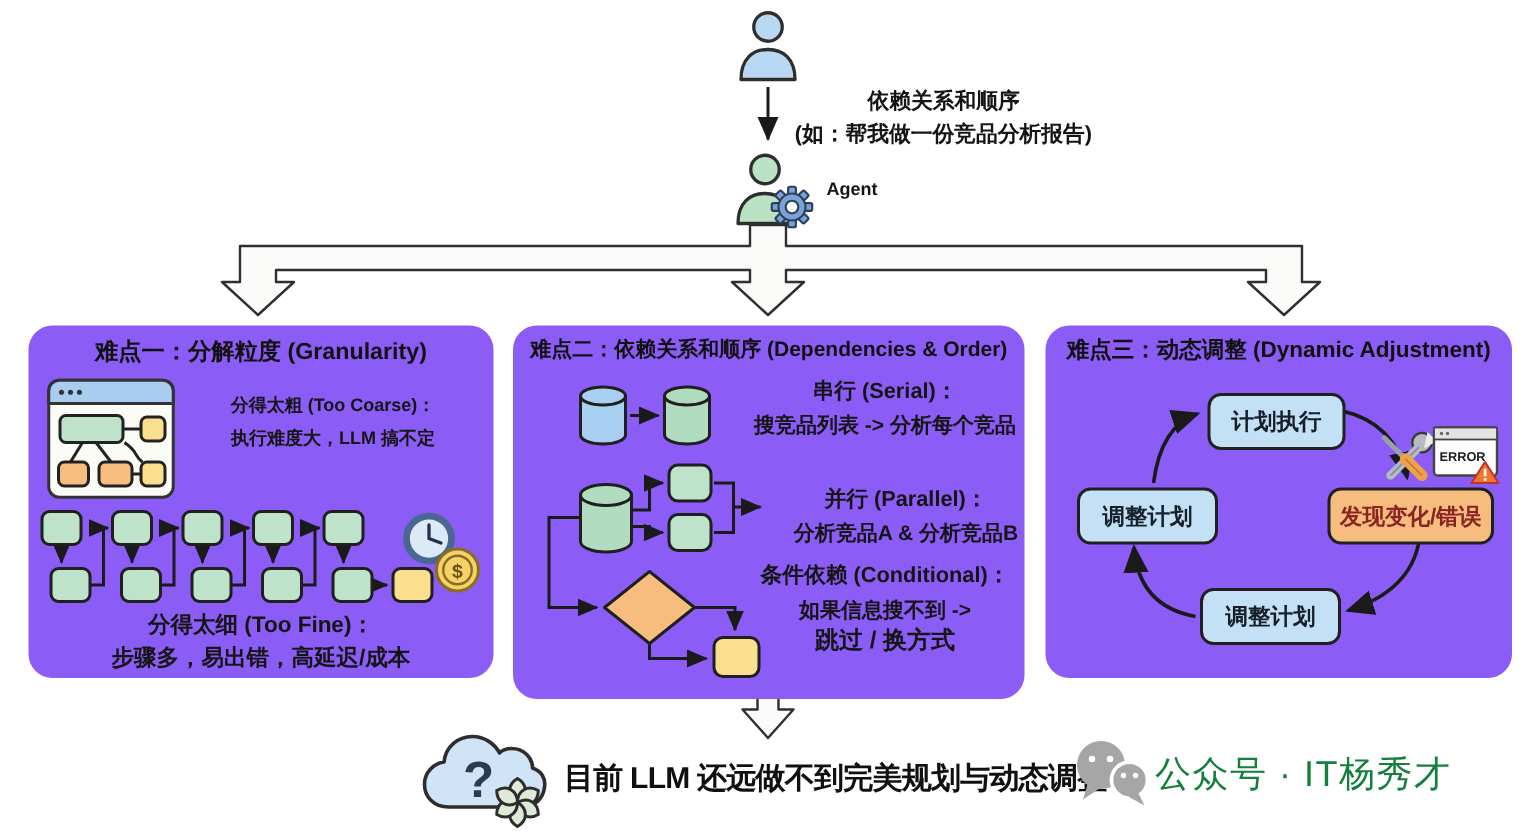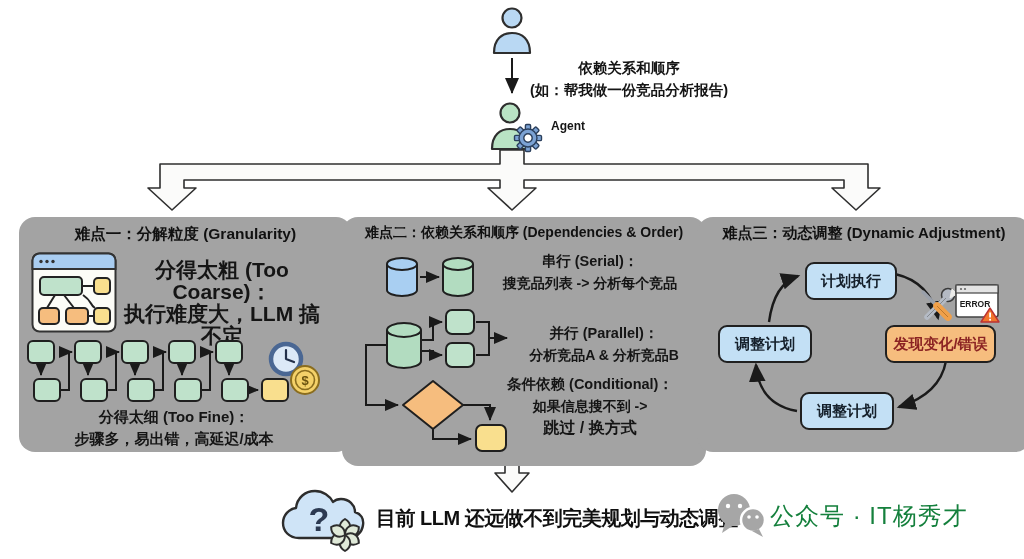--- a/index.html
+++ b/index.html
@@ -1,19 +1,19 @@
 <!DOCTYPE html>
 <html><head>
 <meta charset="utf-8">
 <style>
   html,body{margin:0;padding:0;background:#fff;}
   .stage{position:relative;width:1024px;height:559px;background:#ffffff;overflow:hidden;
          font-family:"Liberation Sans","DejaVu Sans",sans-serif;color:#151515;}
   .abs{position:absolute;}
-  .panel{position:absolute;background:#a3a3a3;border-radius:16px;padding-left:23px;}
+  .panel{position:absolute;background:#8b5cf6;border-radius:16px;}
   .ptitle{position:absolute;left:0;right:0;text-align:center;font-weight:bold;color:#111;}
   .tblock{position:absolute;text-align:center;font-weight:bold;color:#151515;line-height:22px;}
   .cnode{position:absolute;border:2px solid #202020;border-radius:9px;display:flex;
          align-items:center;justify-content:center;font-weight:bold;font-size:15px;color:#15202b;}
   .conclusion{position:absolute;font-weight:bold;font-size:20px;letter-spacing:-0.5px;
               white-space:nowrap;color:#101010;}
   .watermark{position:absolute;font-size:24px;color:#15803d;letter-spacing:1px;white-space:nowrap;}
   svg{position:absolute;overflow:visible;}
 </style>
 </head>
@@ -76,21 +76,21 @@
       <path d="M52,43 C62,50 58,52 64,56" stroke="#222" stroke-width="2" fill="none"></path>
       <path d="M57,64 H63" stroke="#222" stroke-width="2" fill="none"></path>
       <path d="M51,34 H63" stroke="#222" stroke-width="2" fill="none"></path>
       <rect x="9" y="25" width="42" height="18" rx="4" fill="#bfe2cb" stroke="#222" stroke-width="2"></rect>
       <rect x="63" y="26" width="16" height="16" rx="4" fill="#f9df8e" stroke="#222" stroke-width="2"></rect>
       <rect x="8" y="56" width="20" height="16" rx="4" fill="#f6bd7e" stroke="#222" stroke-width="2"></rect>
       <rect x="35" y="56" width="22" height="16" rx="4" fill="#f6bd7e" stroke="#222" stroke-width="2"></rect>
       <rect x="63" y="56" width="16" height="16" rx="4" fill="#f9df8e" stroke="#222" stroke-width="2"></rect>
     </svg>
 
-    <div class="tblock" style="left:96px;top:42px;width:214px;font-size:21px;">
+    <div class="tblock" style="left:96px;top:42px;width:214px;font-size:12px;">
       <div>分得太粗 (Too Coarse)：</div>
       <div>执行难度大，LLM 搞不定</div>
     </div>
 
     <svg style="left:5px;top:122px;" width="302" height="68" viewBox="0 0 302 68">
       <defs>
         <marker id="mC" markerWidth="8" markerHeight="7" refX="6.5" refY="3" orient="auto">
           <path d="M0,0 L7,3 L0,6 Z" fill="#1a1a1a"></path>
         </marker>
       </defs>

